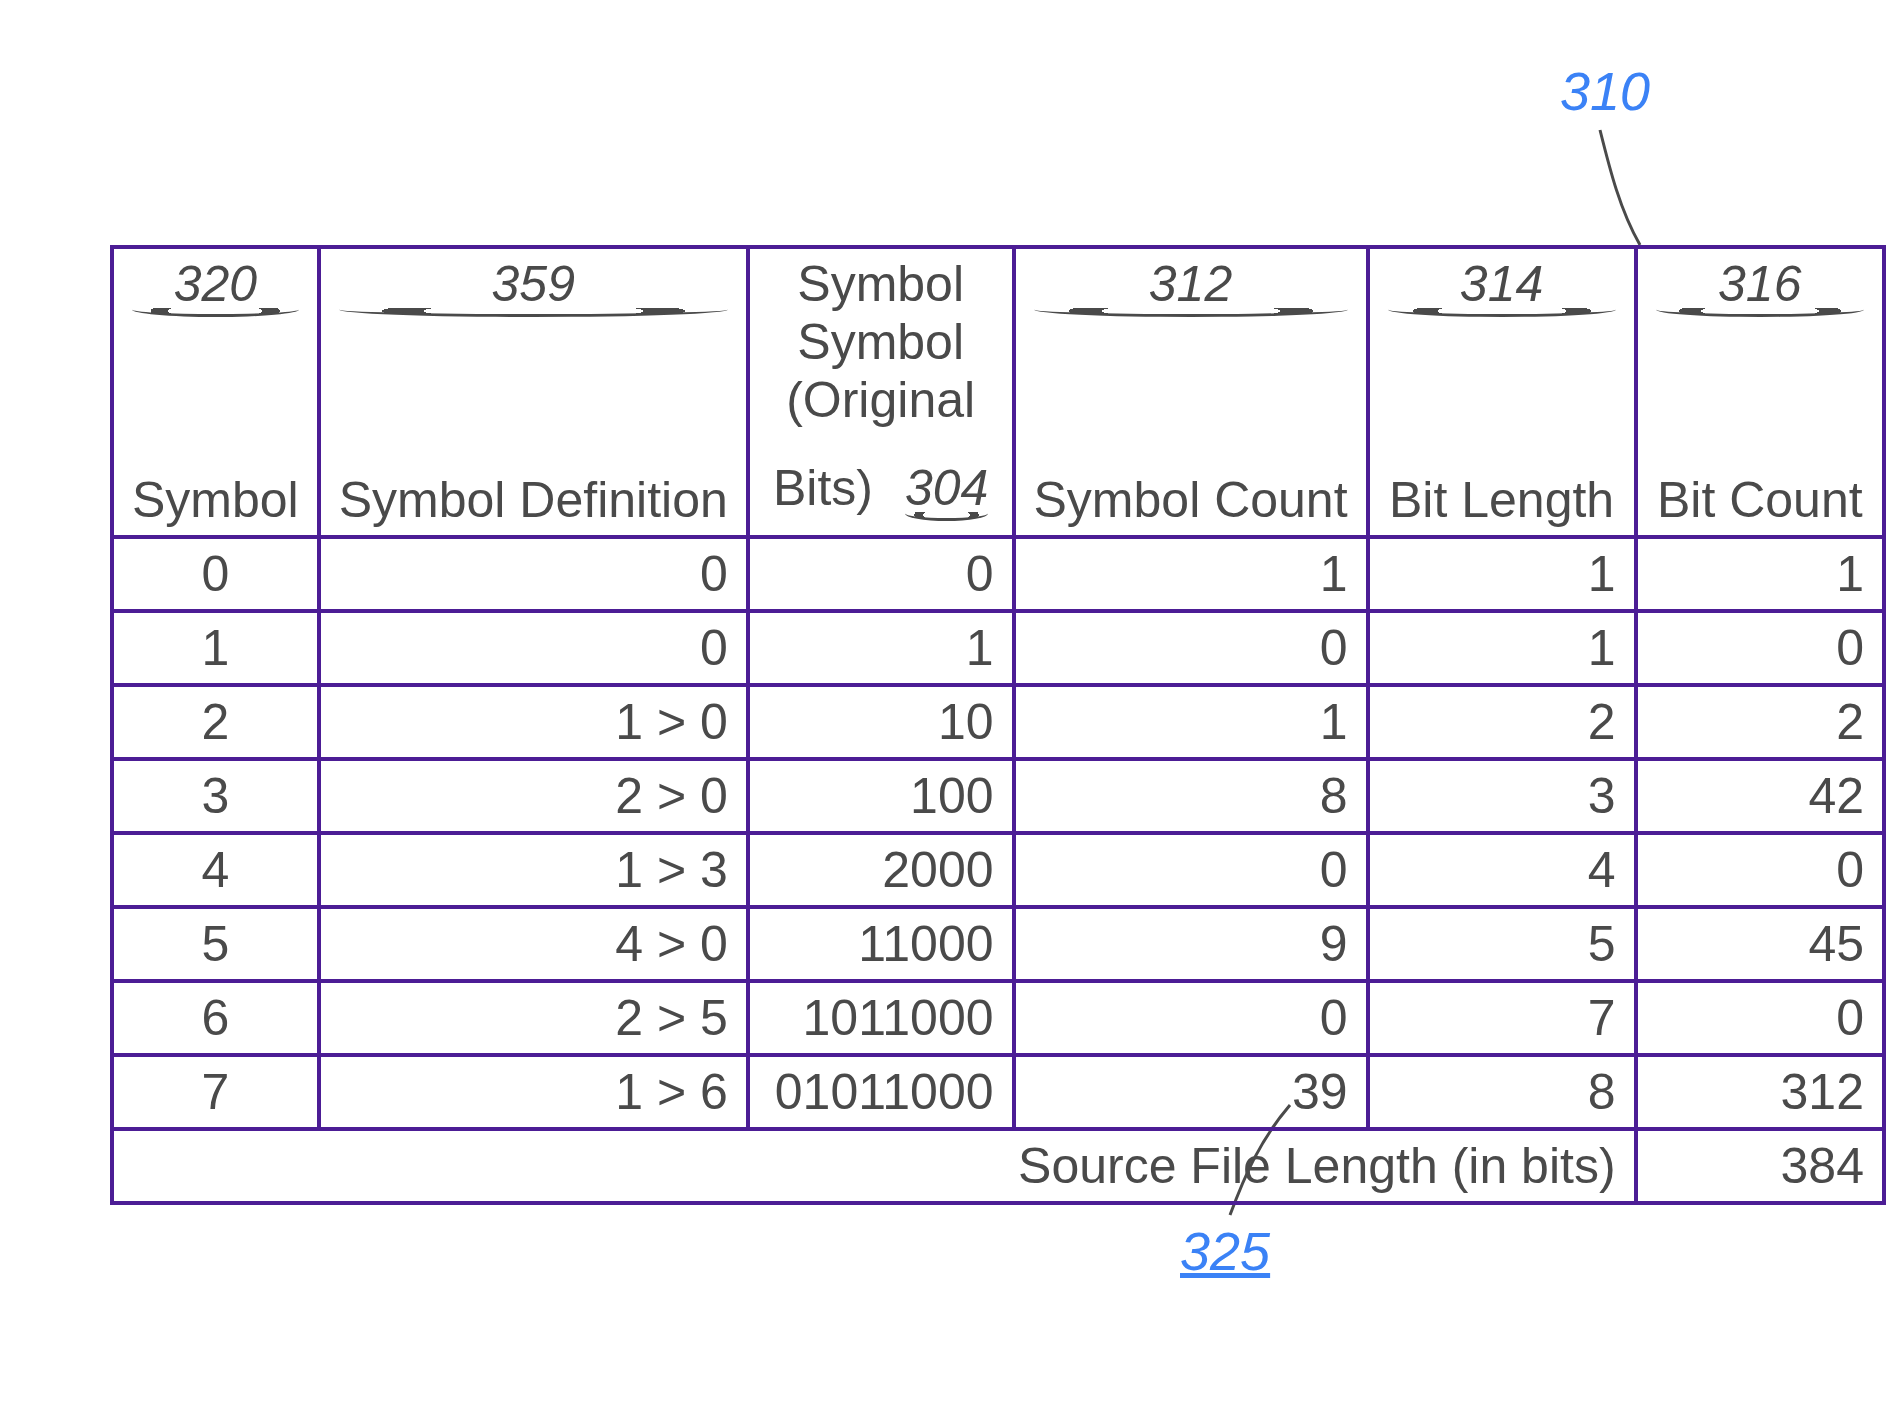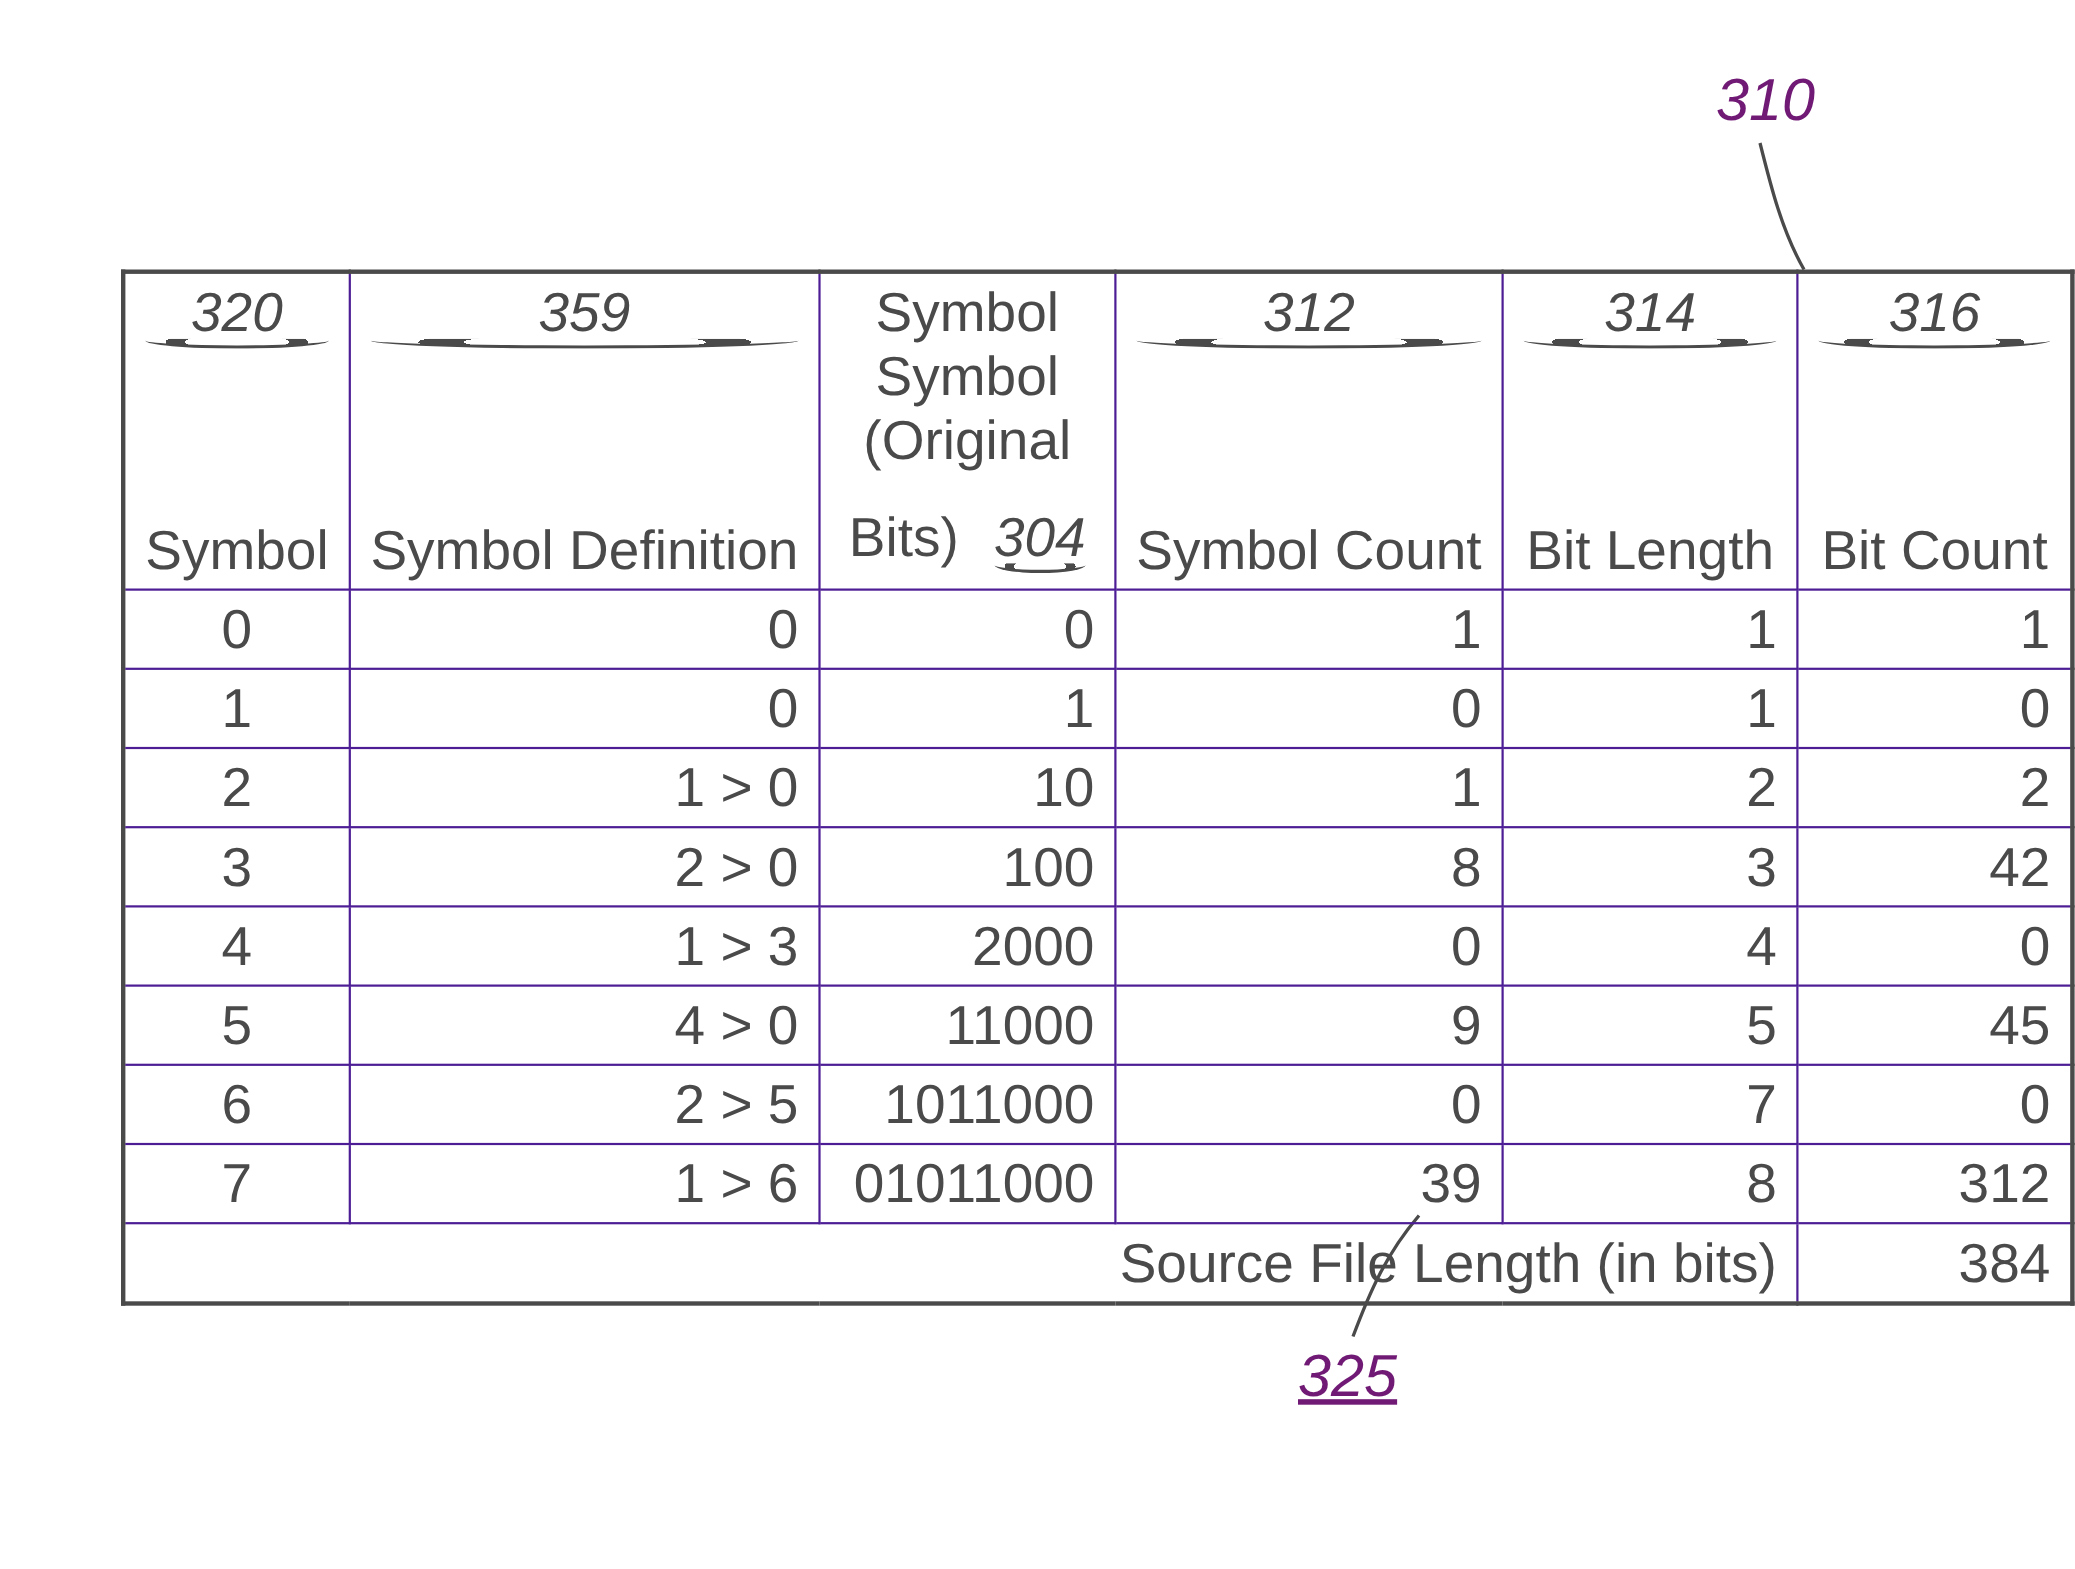--- a/index.html
+++ b/index.html
@@ -17,21 +17,21 @@
     left: 110px;
     top: 245px;
   }
   table.figure {
     border-collapse: collapse;
     border: 4px solid #4a4a4a;
     font-size: 50px;
   }
   table.figure th,
   table.figure td {
-    border: 2px solid #4c1d95;
+    border: 4px solid #4c1d95;
     padding: 6px 18px;
     font-weight: normal;
     vertical-align: top;
     white-space: nowrap;
   }
   table.figure th { height: 210px; }
   .header-cell {
     position: relative;
     height: 100%;
     display: flex;
@@ -60,21 +60,21 @@
   .hdr-stack { display: flex; flex-direction: column; height: 100%; }
   .hdr-meaning .ref-inline { margin-left: 18px; margin-top: 30px; }
   td.center { text-align: center; }
   td.right { text-align: right; }
   td.footer-label { text-align: right; padding-right: 24px; }
   
   .callout {
     position: absolute;
     font-style: italic;
     font-size: 54px;
-    color: #701a75;
+    color: #3b82f6;
   }
   .callout-310 { left: 1560px; top: 60px; }
   .callout-325 { left: 1180px; top: 1220px; text-decoration: underline; }
   
   svg.leaders {
     position: absolute;
     left: 0;
     top: 0;
     width: 1886px;
     height: 1426px;

